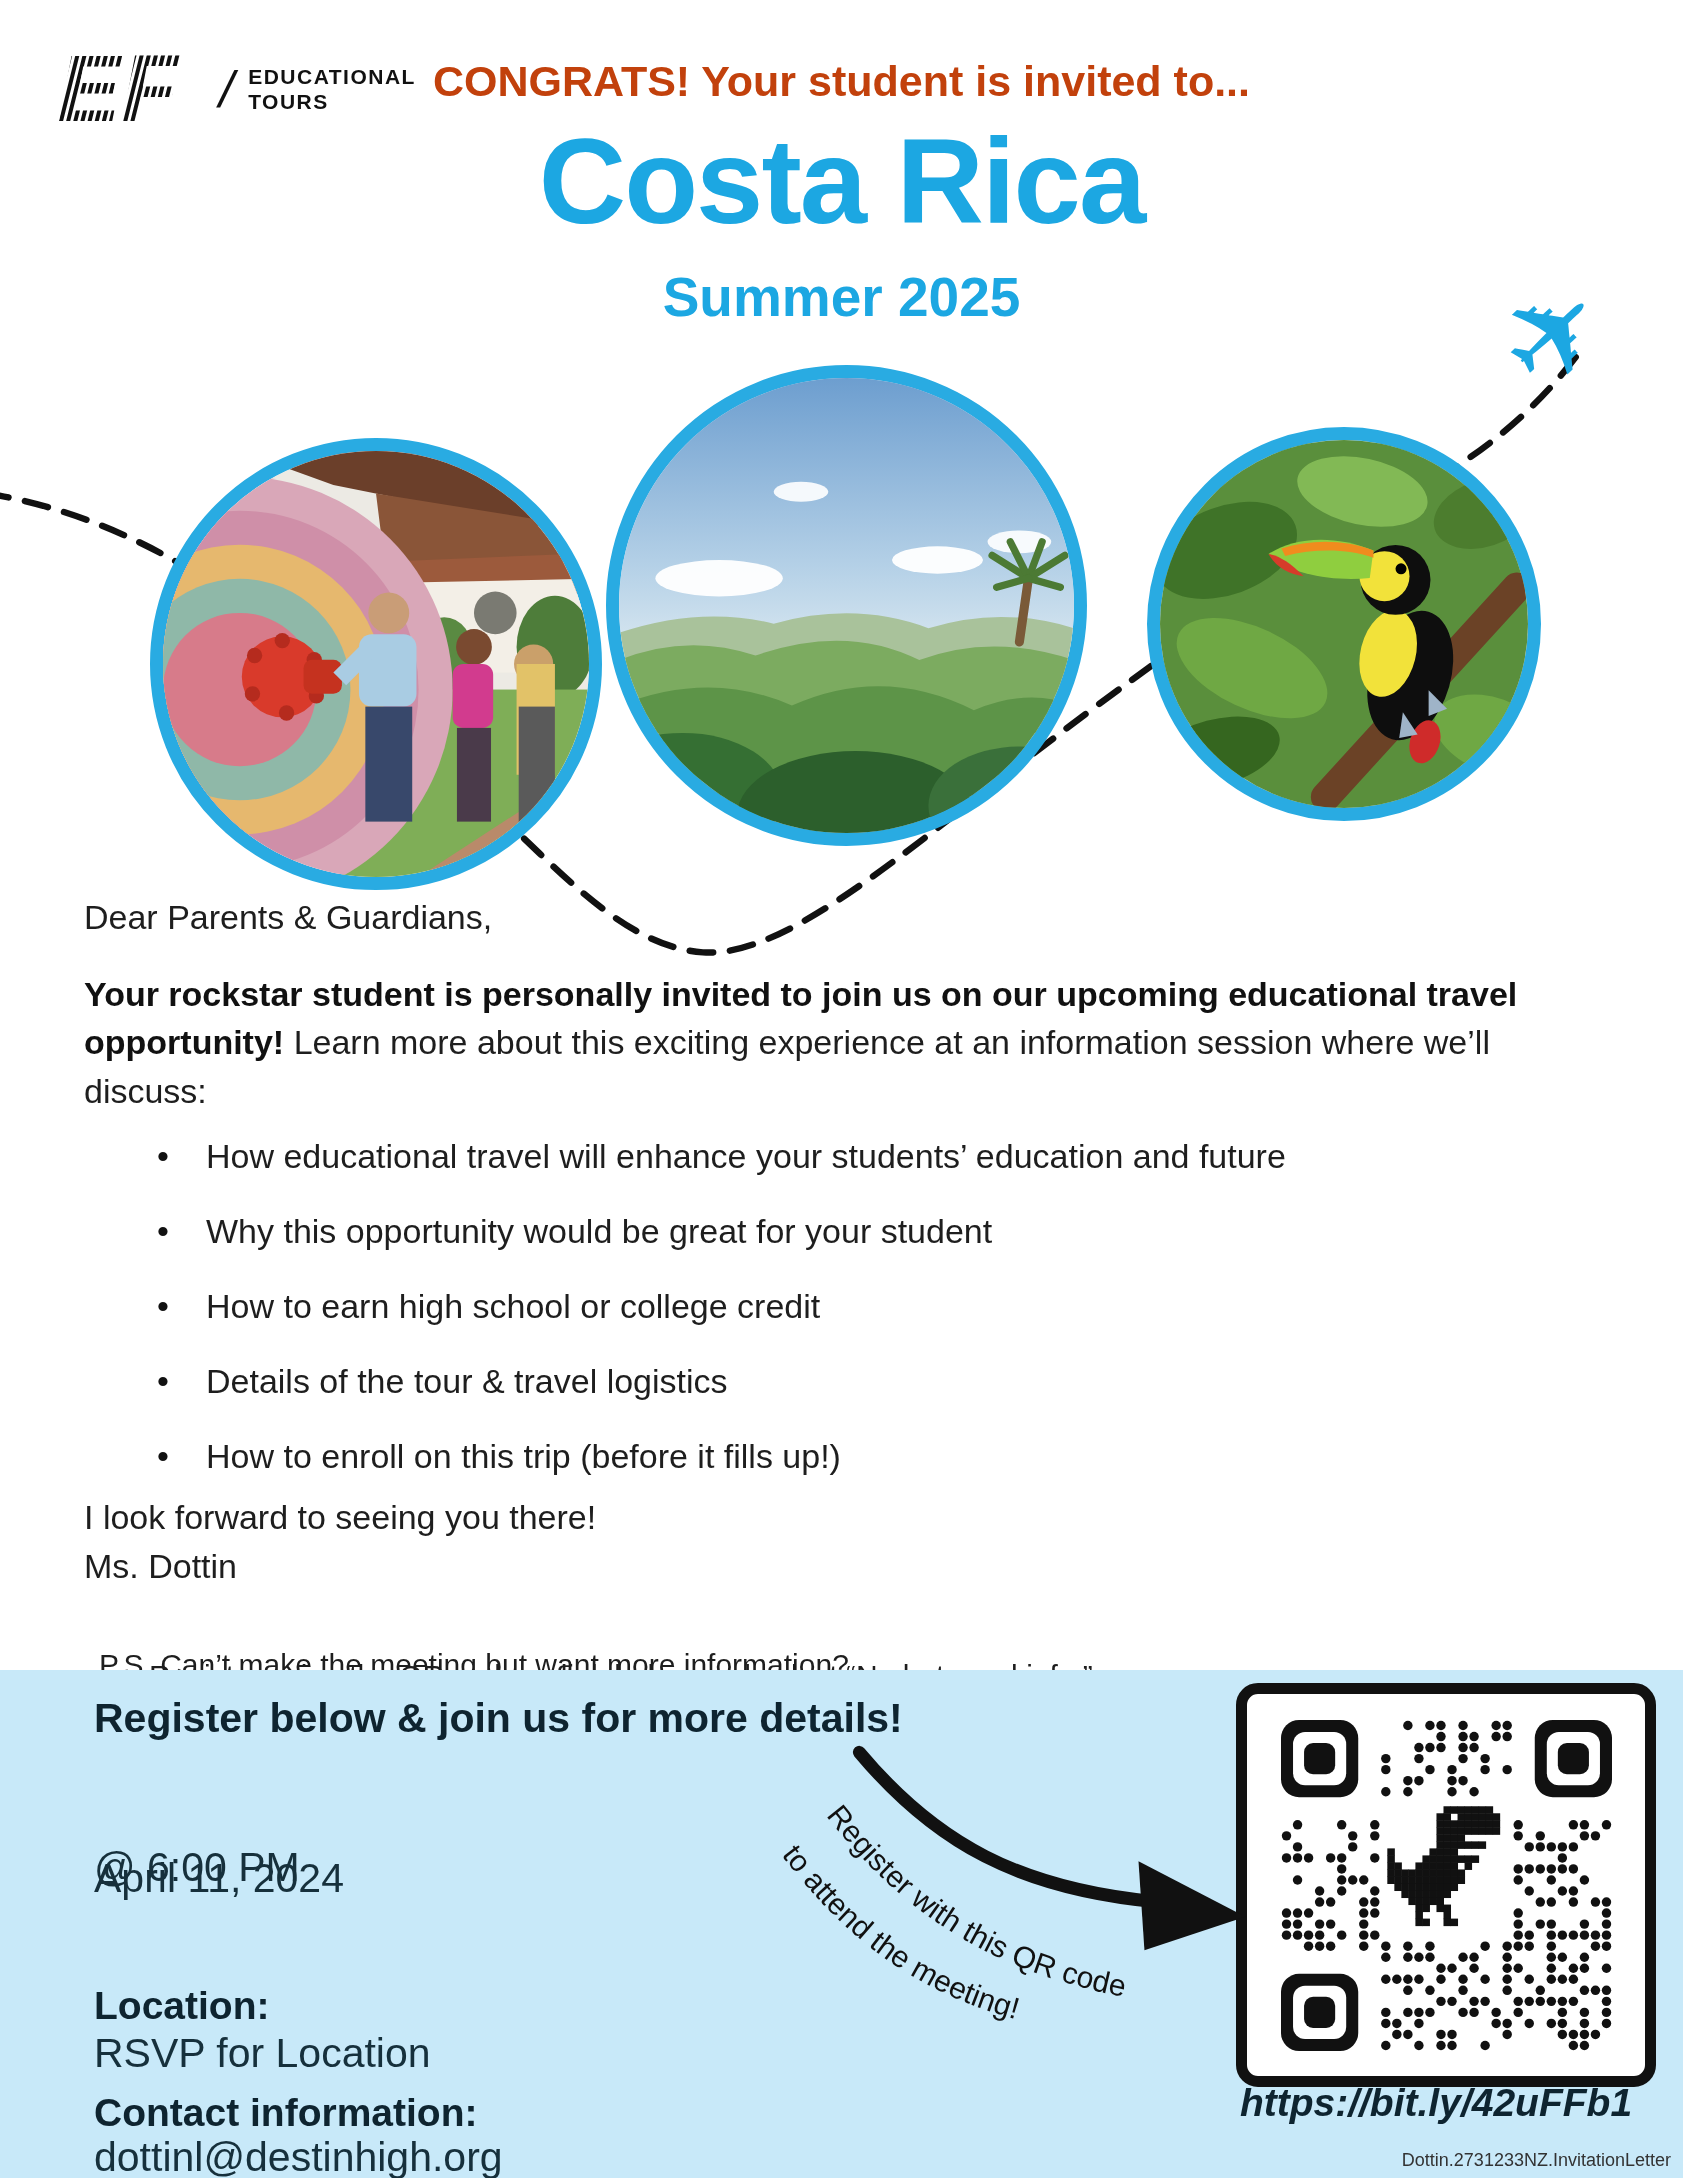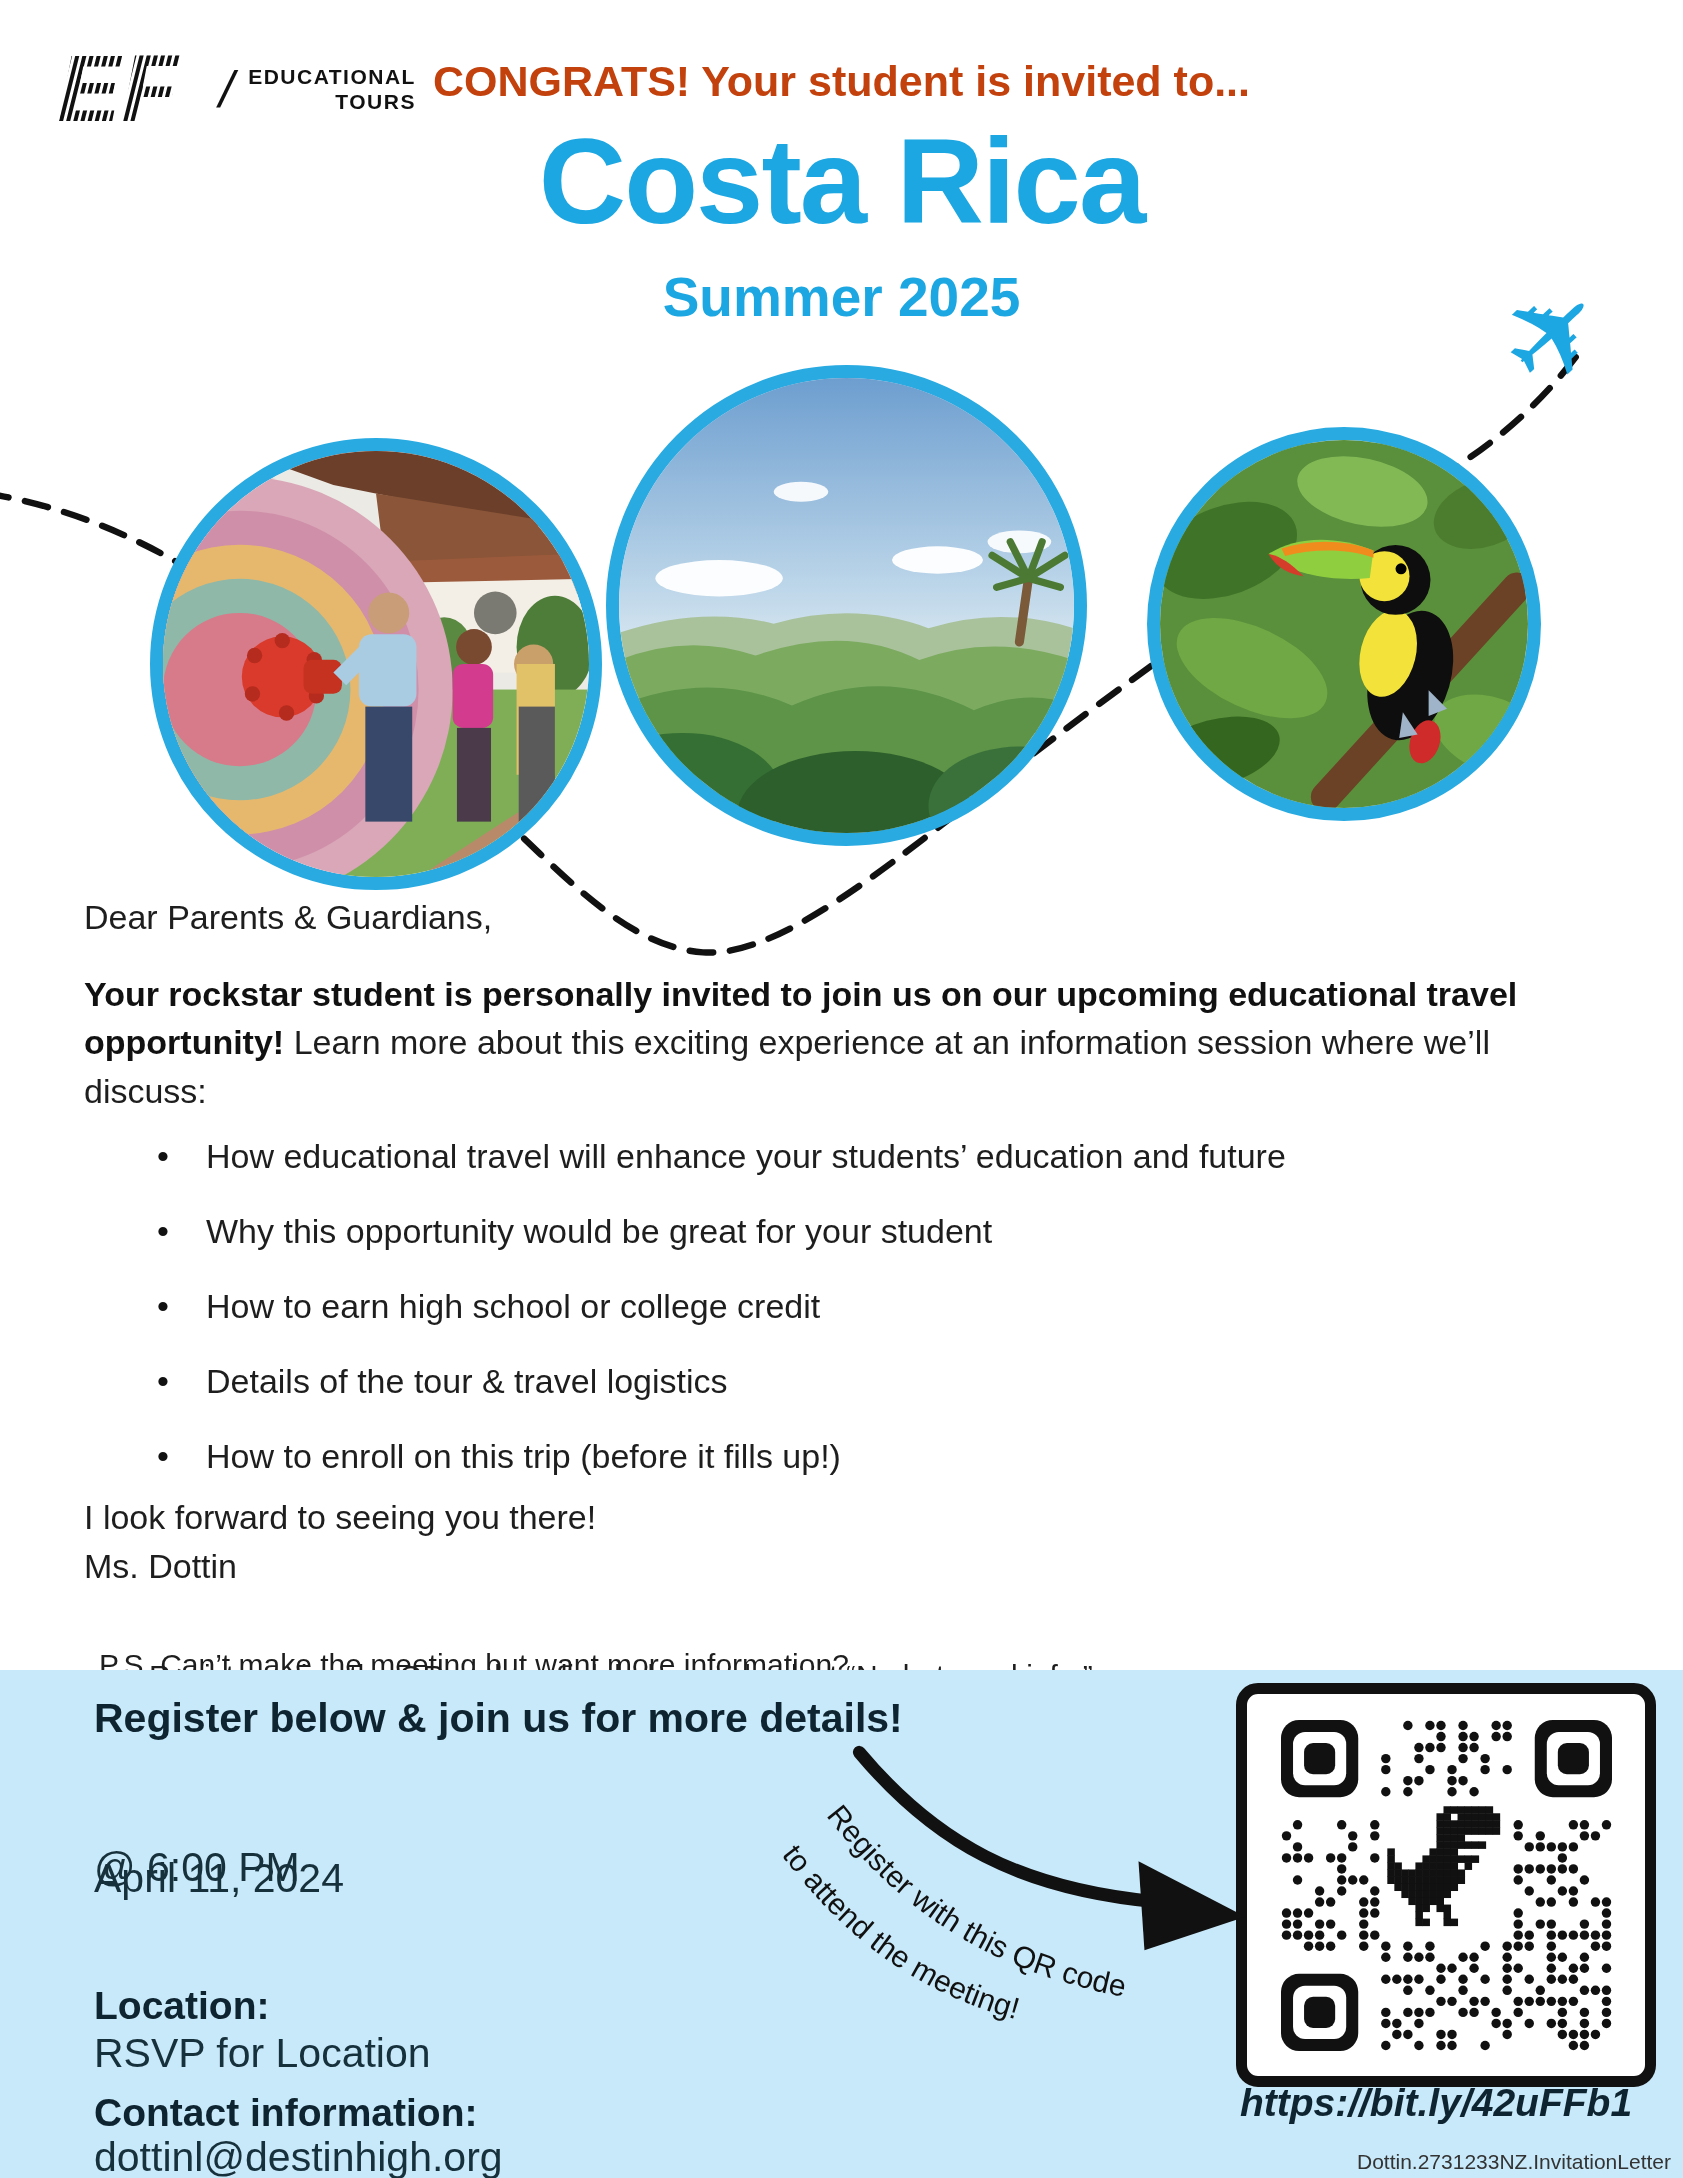--- a/index.html
+++ b/index.html
@@ -3,21 +3,21 @@
 <meta charset="utf-8">
 <style>
   html,body{margin:0;padding:0;background:#fff;}
   #page{position:relative;width:1683px;height:2178px;background:#fff;overflow:hidden;
         font-family:"Liberation Sans", sans-serif;color:#1a1a1a;}
   .layer{position:absolute;left:0;top:0;pointer-events:none;}
 
   
   #logo{position:absolute;left:57px;top:42px;display:flex;align-items:center;gap:14px;}
   #logo .divider{font-size:51px;font-weight:300;color:#111;transform:skewX(-12deg);}
-  #logo .brandtxt{font-size:21px;font-weight:700;letter-spacing:1.5px;line-height:1.15;color:#111;text-align:right;}
+  #logo .brandtxt{font-size:21px;font-weight:700;letter-spacing:1.5px;line-height:1.15;color:#111;}
   #congrats{position:absolute;left:0;top:57px;width:100%;text-align:center;
             font-size:43px;font-weight:700;color:#c2410c;}
   #dest{position:absolute;left:0;top:111px;width:100%;text-align:center;
         font-size:121px;font-weight:700;color:#1CA7E2;letter-spacing:-2px;}
   #season{position:absolute;left:0;top:265px;width:100%;text-align:center;
           font-size:55px;font-weight:700;color:#1CA7E2;}
 
   
   .photo-circle{position:absolute;border:13px solid #29ABE2;border-radius:50%;
                 overflow:hidden;background:#dfeef7;z-index:2;}
@@ -48,21 +48,21 @@
   #f-meet-label{top:1804px;} #f-date{top:1855px;} #f-time{top:1844px;}
   #f-loc-label{top:1984px;}  #f-loc{top:2030px;}
   #f-con-label{top:2091px;}  #f-email{top:2134px;}
 
   
   #qr-card{position:absolute;left:1236px;top:1683px;width:398px;height:382px;background:#fff;
            border:11px solid #111;border-radius:22px;display:flex;align-items:center;justify-content:center;}
   #qr-svg{width:331px;height:331px;}
   #qr-link{position:absolute;left:1228px;top:2081px;width:416px;text-align:center;
            font-size:39px;font-weight:700;font-style:italic;color:#0e2430;}
-  #doc-ref{position:absolute;right:12px;top:2150px;font-size:21px;color:#333;}
+  #doc-ref{position:absolute;right:12px;top:2150px;font-size:18px;color:#333;}
 
   a,[data-interactable="true"]{pointer-events:auto;}
 </style>
 </head>
 <body>
 
 <div id="page" data-interactable="false">
 
   <svg class="layer" width="1683" height="2178" viewBox="0 0 1700 2200" style="z-index:1;" data-interactable="false">
     <path data-interactable="false" d="M -15 498 C 70 512 150 545 230 600 C 340 676 450 770 545 862 C 605 920 655 958 710 962 C 800 968 930 845 1105 715 C 1240 615 1345 545 1460 478 C 1510 448 1560 405 1598 352" fill="none" stroke="#111" stroke-width="6.5" stroke-dasharray="24 17" stroke-linecap="round"></path>

